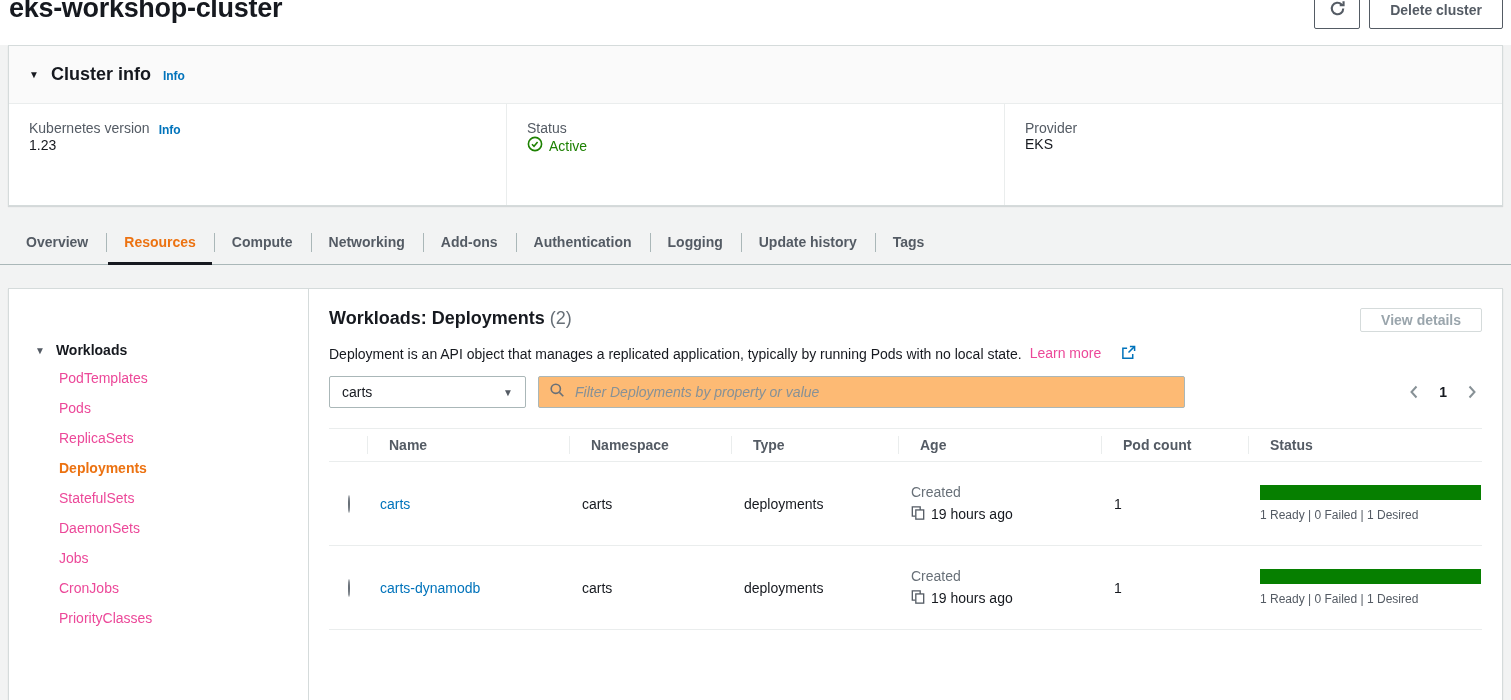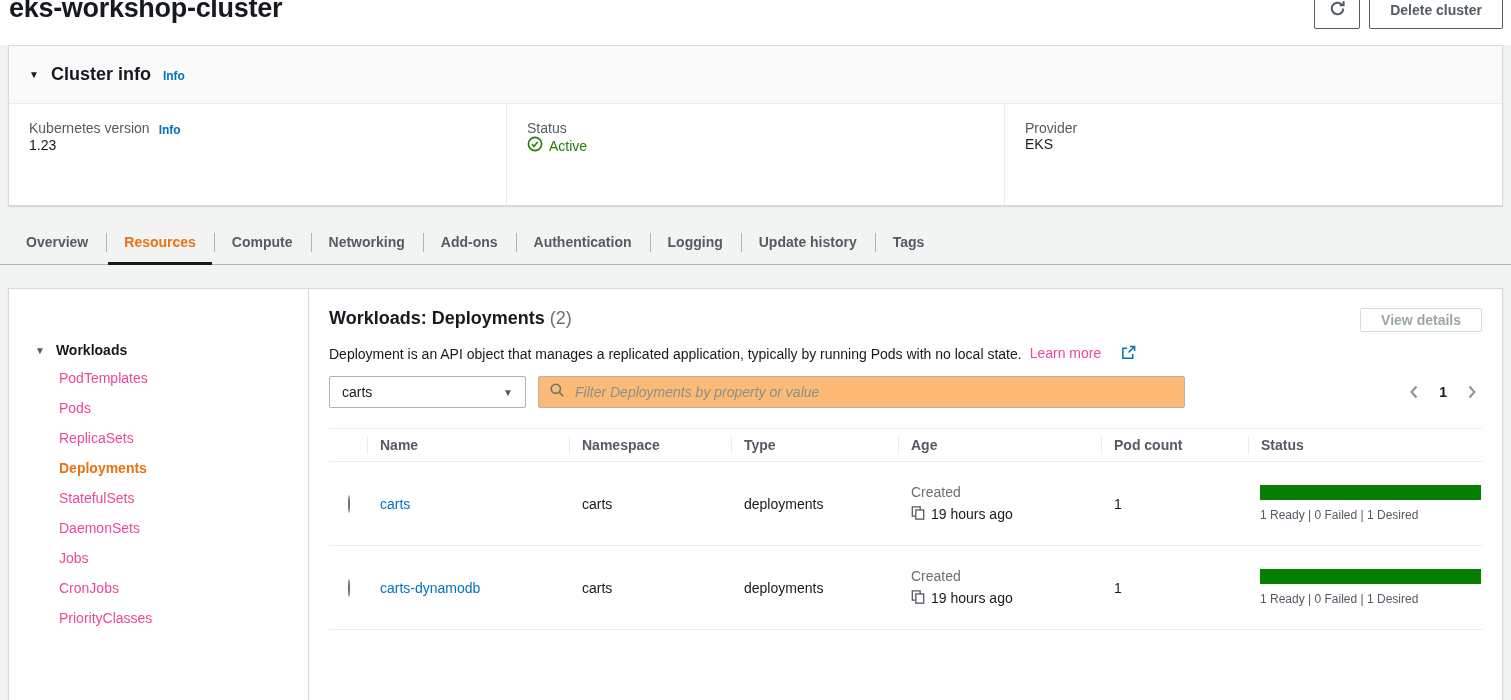--- a/index.html
+++ b/index.html
@@ -58,21 +58,21 @@
   .search-box { margin-left:12px; width:647px; height:32px; border:1px solid #aab7b8; border-radius:2px; background:#fdba74; display:flex; align-items:center; padding:0 10px; gap:8px; }
   .search-box input { border:0; outline:0; flex:1; font-size:14px; font-style:italic; font-family:inherit; color:#16191f; background:transparent; }
   .search-box input::placeholder { color:#879196; }
   .pagination { margin-left:auto; display:flex; align-items:center; gap:20px; padding-right:4px; }
   .page-num { font-size:14px; font-weight:700; color:#16191f; cursor:pointer; }
   .page-chevron { display:flex; align-items:center; cursor:pointer; }
   
   .table { margin-top:20px; }
   .trow { display:grid; grid-template-columns:38px 202px 162px 167px 203px 147px 1fr; align-items:center; }
   .thead { height:34px; border-top:1px solid #eaeded; border-bottom:1px solid #eaeded; }
-  .th { position:relative; height:100%; display:flex; align-items:center; padding-left:13px; font-size:14px; font-weight:700; color:#545b64; }
+  .th { position:relative; height:100%; display:flex; align-items:center; padding-left:22px; font-size:14px; font-weight:700; color:#545b64; }
   .th + .th::before { content:""; position:absolute; left:0; top:7px; bottom:7px; width:1px; background:#eaeded; }
   .tbody .trow { height:84px; border-bottom:1px solid #eaeded; }
   .td { padding-left:13px; font-size:14px; color:#16191f; }
   .radio { width:14px; height:14px; border:1px solid #687078; border-radius:50%; margin-left:6px; background:#fff; cursor:pointer; }
   .name-link { color:#0073bb; text-decoration:none; cursor:pointer; }
   .age-label { color:#687078; }
   .age-value { margin-top:6px; display:flex; align-items:flex-start; gap:6px; color:#16191f; }
   .status-cell { padding-left:12px; padding-right:1px; }
   .status-bar { height:15px; background:#067f00; }
   .status-text { margin-top:8px; font-size:12px; color:#545b64; }

